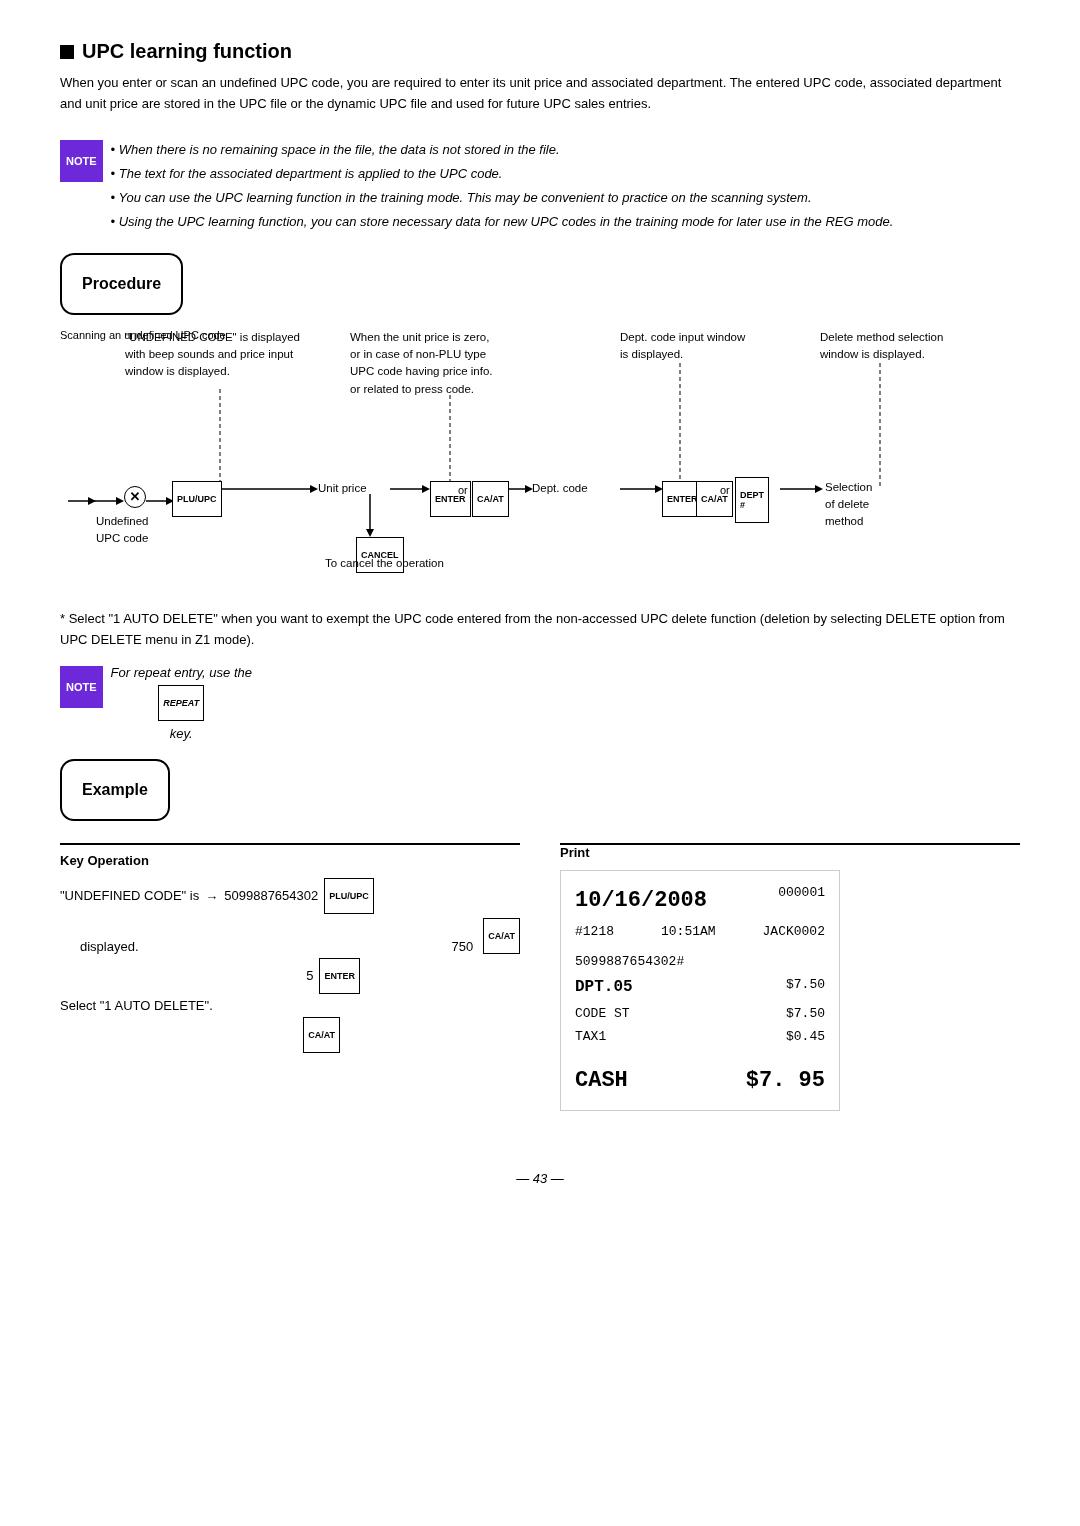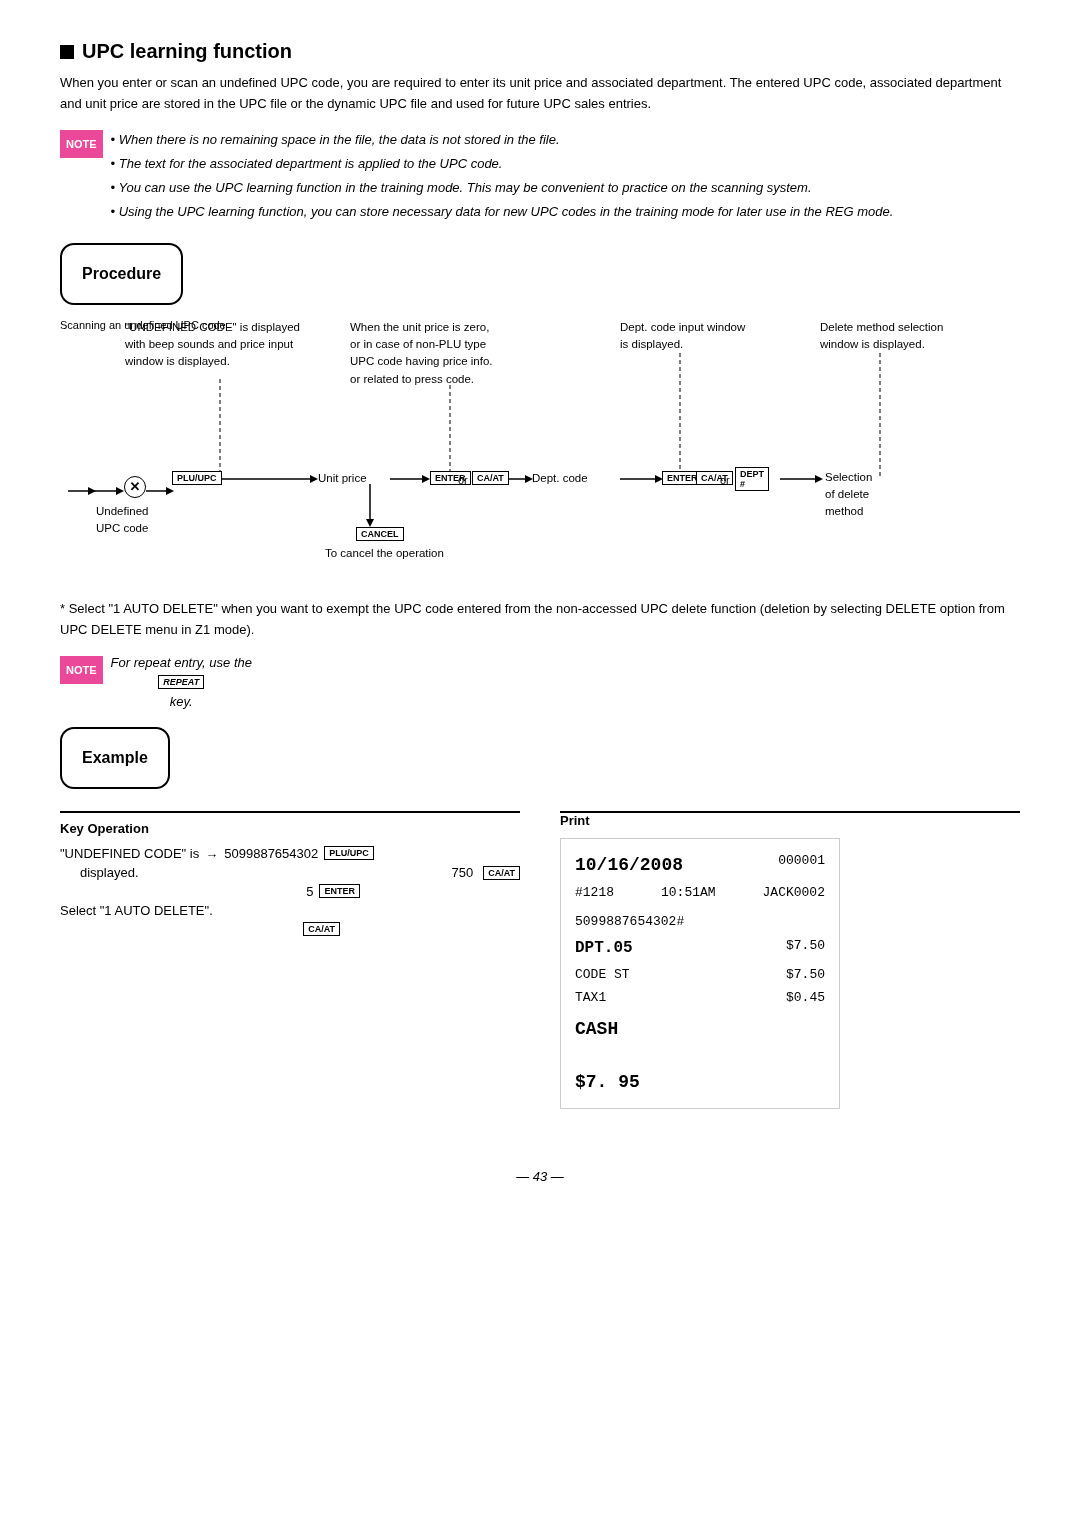--- a/index.html
+++ b/index.html
@@ -9,35 +9,35 @@
       font-size: 13px;
       color: #000;
       width: 1080px;
       min-height: 1526px;
       padding: 40px 60px;
     }
 
     .intro-text {
       font-size: 13px;
       line-height: 1.6;
-      margin-bottom: 14px;
+      margin-bottom: 24px;
     }
 
     .note-box {
       display: flex;
       align-items: flex-start;
       gap: 8px;
       margin-bottom: 18px;
     }
     .note-label {
-      background: #ec4899;
+      background: #6d28d9;
       color: #fff;
       font-size: 11px;
       font-weight: bold;
-      padding: 8px 6px;
+      padding: 15px 6px;
       white-space: nowrap;
       margin-top: 1px;
     }
     .note-content {
       font-size: 13px;
       line-height: 1.7;
       font-style: italic;
     }
     .note-content p { margin-bottom: 2px; }
 
@@ -49,21 +49,21 @@
       padding: 20px 20px;
       font-size: 16px;
       font-weight: bold;
       margin-bottom: 14px;
     }
 
     
     .key-btn {
       display: inline-block;
       border: 1px solid #000;
-      padding: 1px 4px;
+      padding: 12px 4px;
       font-size: 9px;
       font-weight: bold;
       background: #fff;
       white-space: nowrap;
       vertical-align: middle;
     }
 
     
     .asterisk-note {
       font-size: 13px;
@@ -103,21 +103,21 @@
     }
     .receipt-row {
       display: flex;
       justify-content: space-between;
       gap: 20px;
     }
     .receipt-bold {
       font-weight: bold;
     }
     .receipt-large {
-      font-size: 18px;
+      font-size: 22px;
       font-weight: bold;
     }
 
     
     .page-footer {
       text-align: center;
       margin-top: 60px;
       font-size: 13px;
       font-style: italic;
     }
@@ -303,21 +303,21 @@
         <span>$7.50</span>
       </div>
       <div class="receipt-row">
         <span>CODE ST</span>
         <span>$7.50</span>
       </div>
       <div class="receipt-row">
         <span>TAX1</span>
         <span>$0.45</span>
       </div>
-      <div class="receipt-row" style="margin-top:4px;flex-direction:column;">
+      <div class="receipt-row" style="margin-top:12px;">
         <span class="receipt-large receipt-bold">CASH</span>
         <span class="receipt-large receipt-bold">$7. 95</span>
       </div>
     </div>
   </div>
 </div>
 
 
 <div class="page-footer">— 43 —</div>
 

